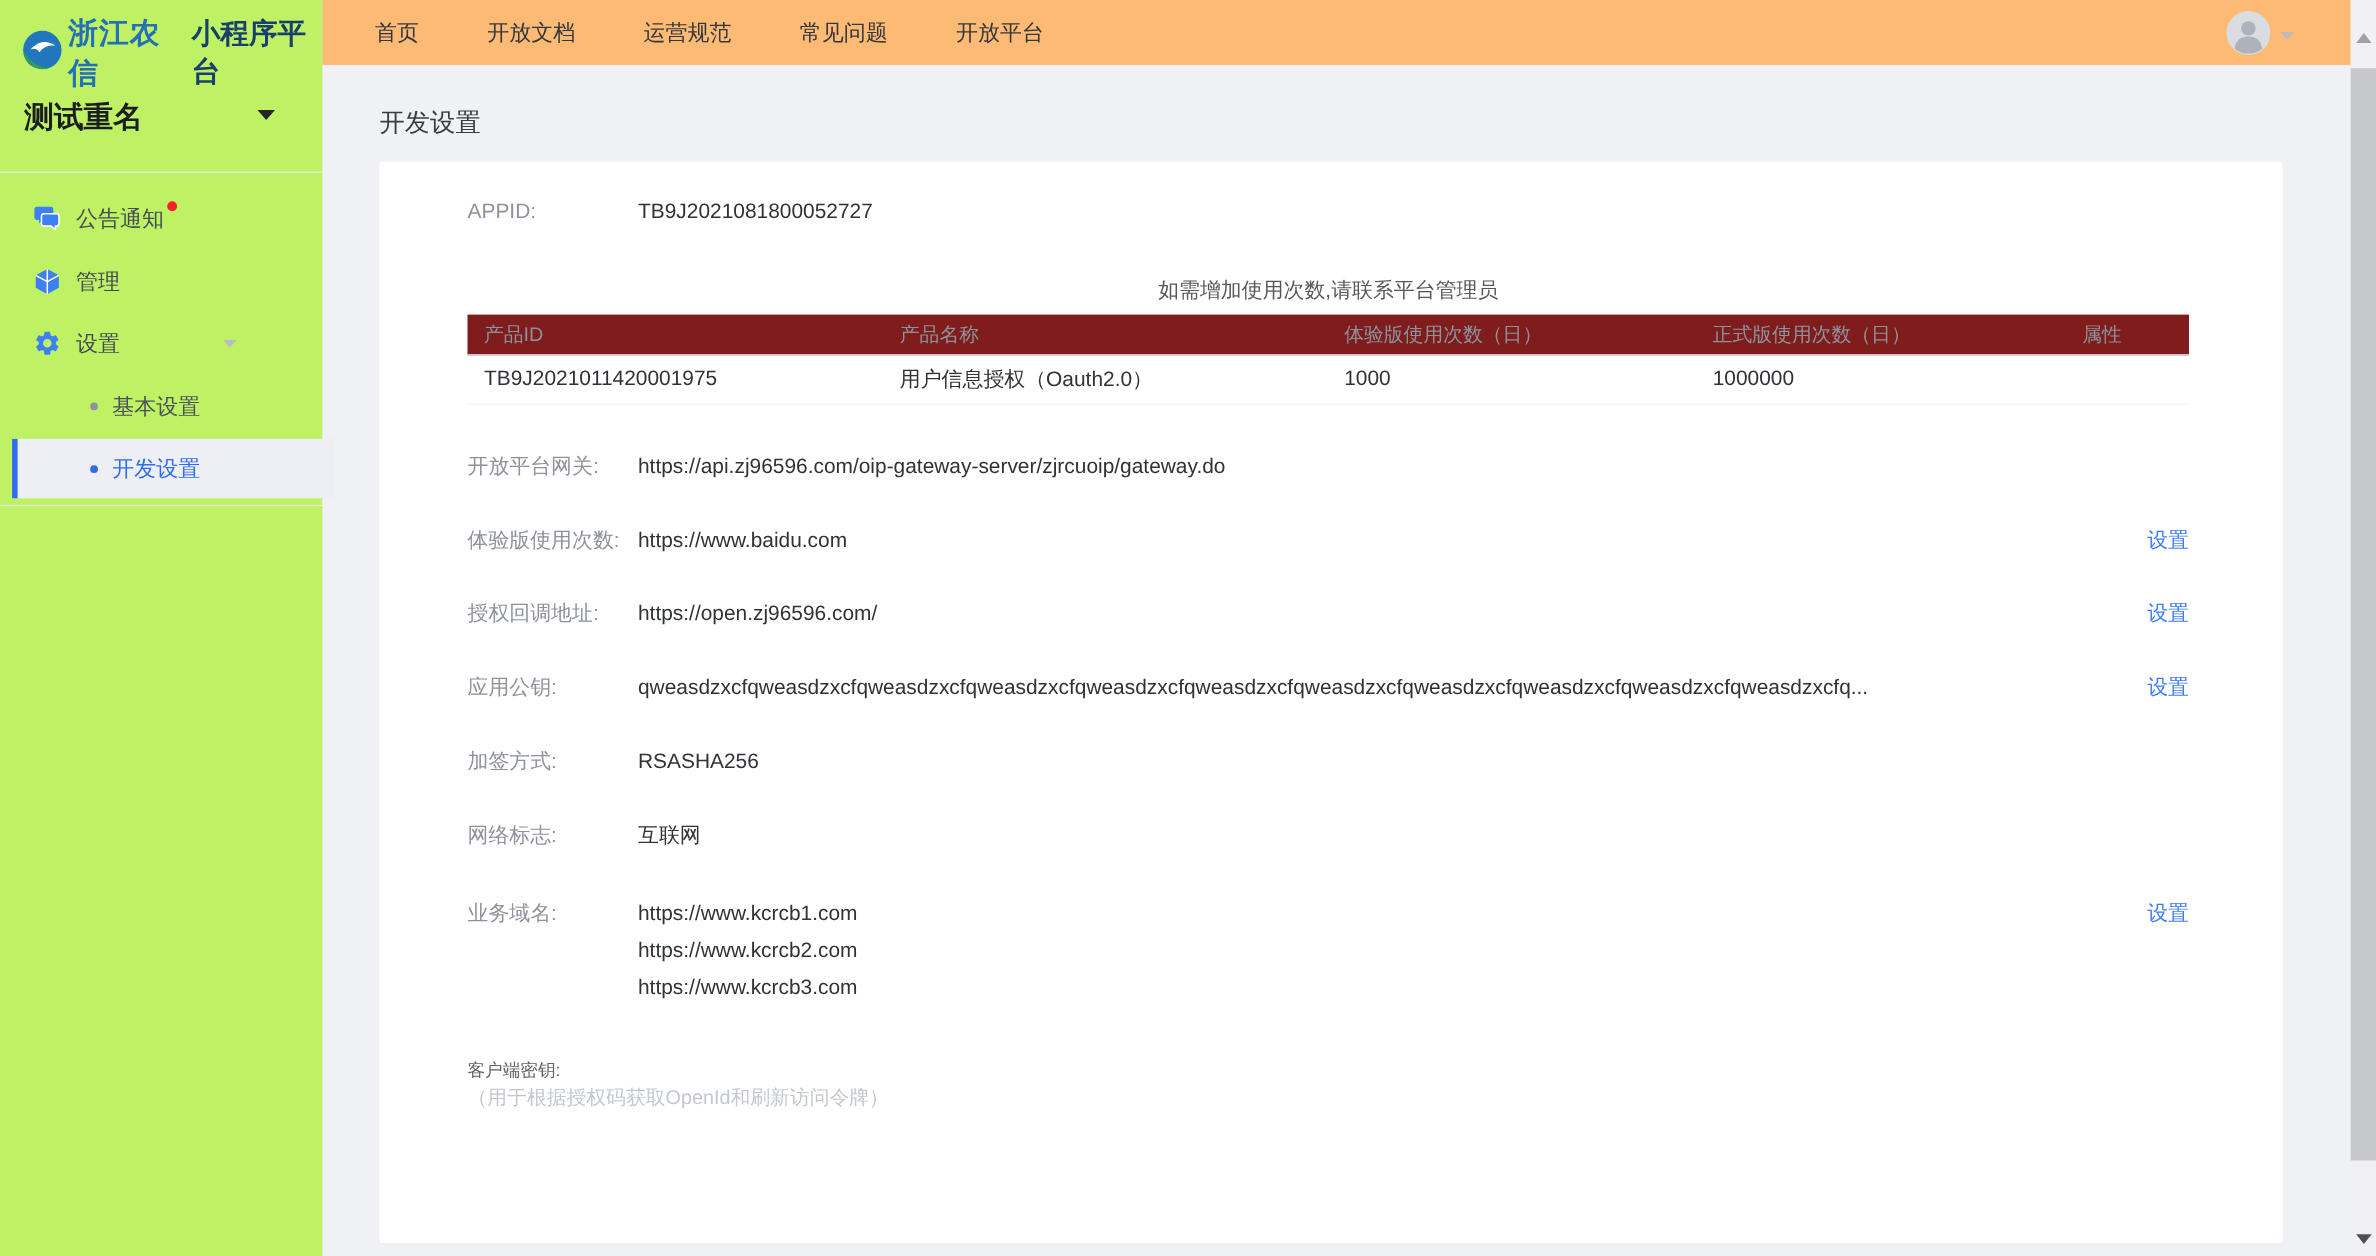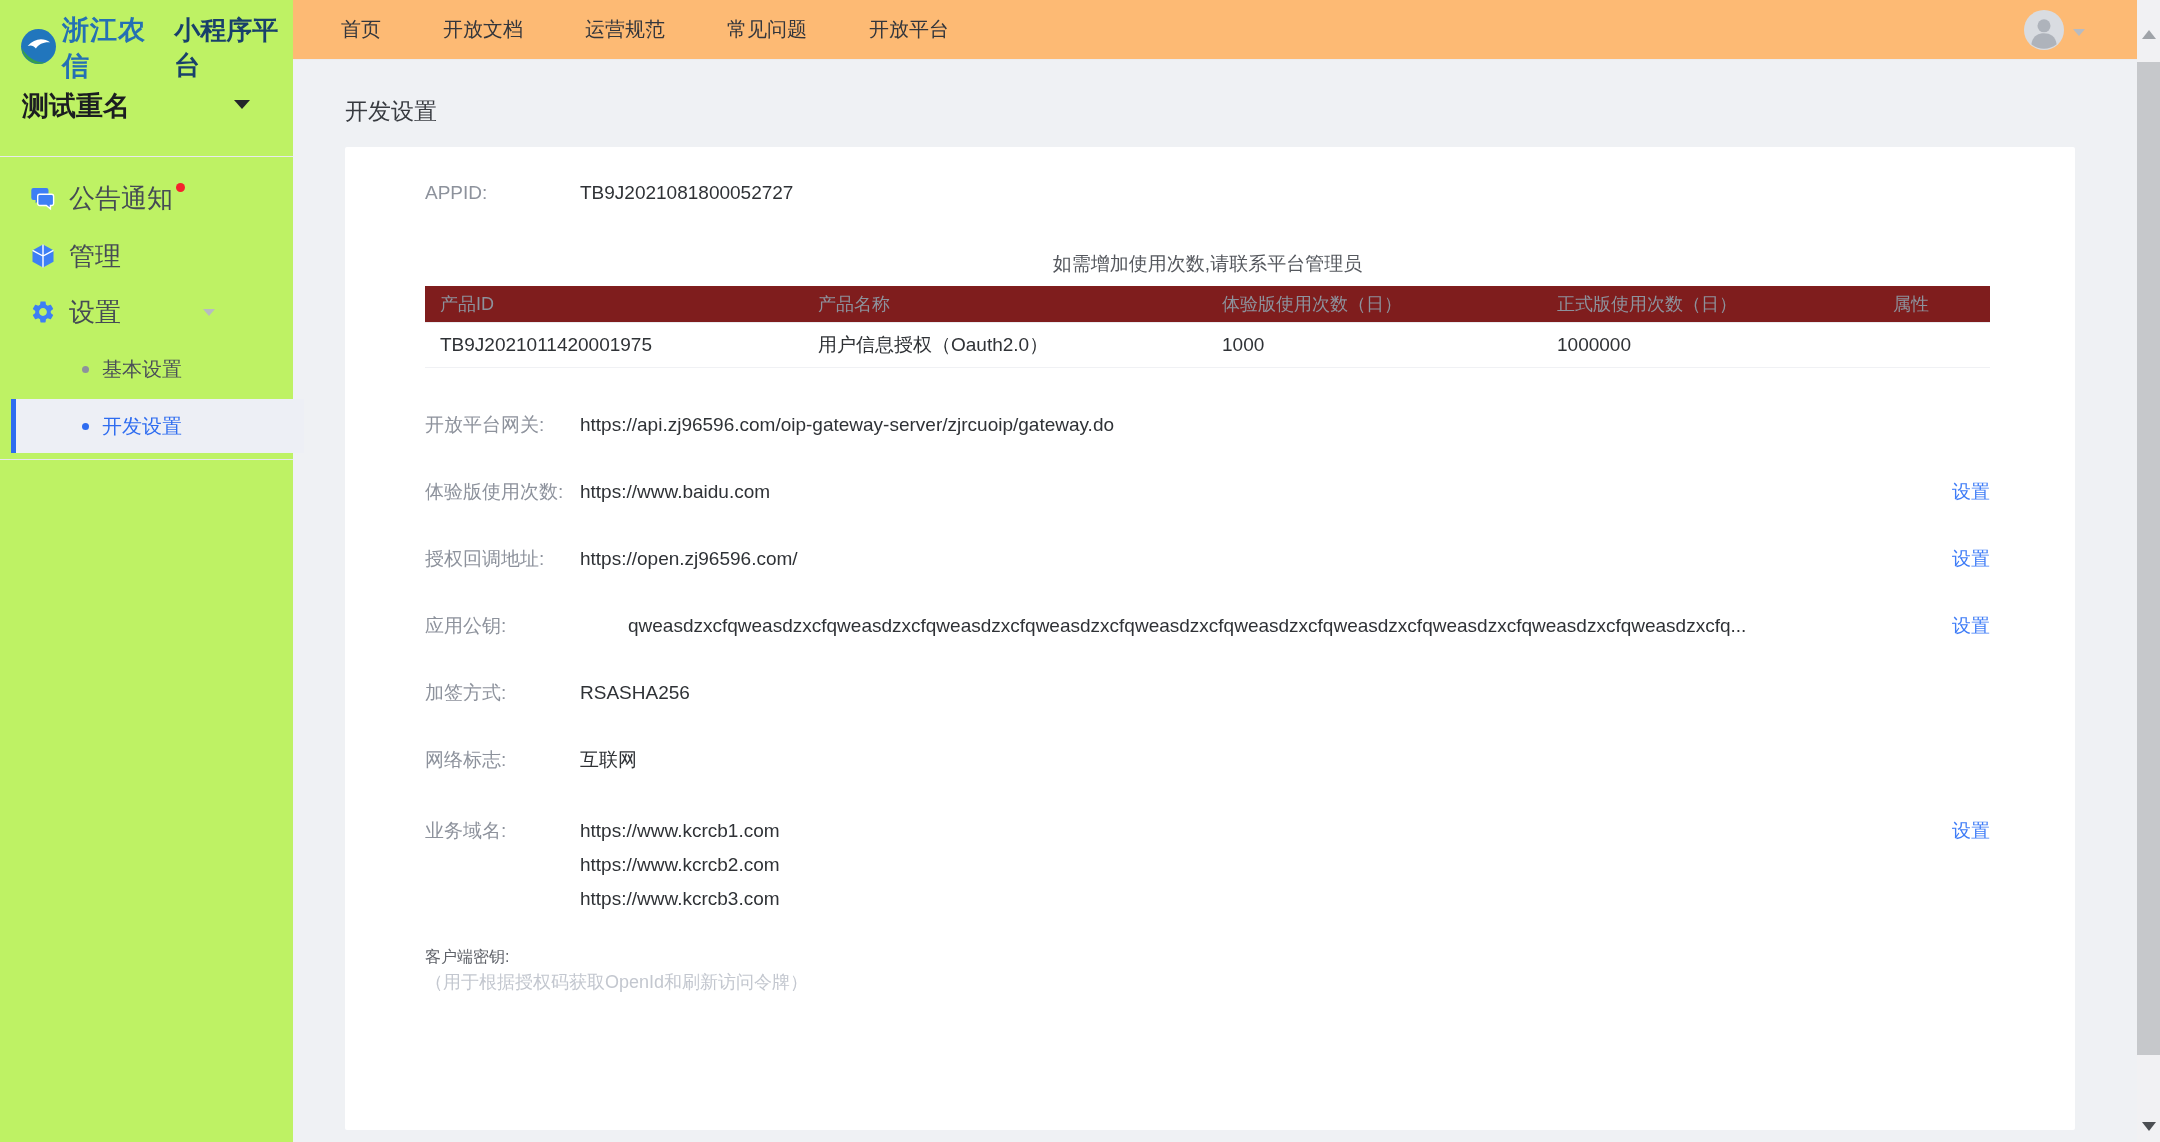--- a/index.html
+++ b/index.html
@@ -13,21 +13,21 @@
   
   .sidebar { position:absolute; left:0; top:0; width:293px; height:1142px; background:#bef264; z-index:2; }
   .logo { position:absolute; left:20px; top:12px; display:flex; align-items:center; }
   .logo-brand { font-size:27px; font-weight:bold; color:#2470b4; margin-left:5px; letter-spacing:1px; }
   .logo-suffix { font-size:26px; font-weight:bold; color:#18406b; margin-left:10px; }
   .workspace { position:absolute; left:22px; top:88px; font-size:27px; font-weight:bold; color:#1b1d21; }
   .ws-caret { position:absolute; left:234px; top:100px; width:0; height:0;
     border-left:8px solid transparent; border-right:8px solid transparent; border-top:9px solid #24262a; }
   .ws-divider { position:absolute; left:0; top:156px; width:293px; border-top:1px solid #e8eaee; }
   .menu-item { position:absolute; left:0; width:255px; height:56px; display:flex; align-items:center;
-    padding-left:30px; font-size:26px; color:#454b55; cursor:pointer; }
+    padding-left:30px; font-size:20px; color:#454b55; cursor:pointer; }
   .menu-item .mi-icon { width:26px; height:26px; margin-right:13px; display:inline-flex; }
   .badge-dot { width:9px; height:9px; background:#f5222d; border-radius:50%;
     display:inline-block; transform:translate(3px,-11px); }
   .mi-caret { margin-left:auto; margin-right:40px; width:0; height:0;
     border-left:6px solid transparent; border-right:6px solid transparent; border-top:7px solid #b7bbc2; }
   .sub-item { position:absolute; left:0; width:293px; height:54px; display:flex; align-items:center;
     padding-left:71px; font-size:20px; color:#4a4f58; cursor:pointer;margin-left:11px; }
   .sub-bullet { width:7px; height:7px; border-radius:50%; background:#8d929c; margin-right:13px; }
   .sub-item.active { background:#edeff5; border-left:5px solid #2e6cf0; padding-left:66px; color:#2e6cf0; }
   .sub-item.active .sub-bullet { background:#2e6cf0; }
@@ -53,21 +53,21 @@
   .ptable { margin-top:9px; width:1565px; font-size:19px; }
   .t-head, .t-row { display:grid; grid-template-columns:378px 404px 335px 336px minmax(0,1fr); }
   .t-head { background:#7f1d1d; height:37px; align-items:center; color:#8d929c; font-size:18px;
     border-bottom:1px solid #e9ebef; }
   .t-row { height:45px; align-items:center; color:#2f3236; border-bottom:1px solid #f0f1f4; }
   .t-cell { padding-left:15px; white-space:nowrap; overflow:hidden; }
   
   .field-row { display:flex; align-items:flex-start; font-size:19px; line-height:26px; margin-top:41px; }
   .field-row.first { margin-top:44px; }
   .fv-wrap { flex:1; min-width:0; }
-  .nowrap { white-space:nowrap; overflow:hidden;margin-left:48px; }
+  .nowrap { white-space:nowrap; overflow:hidden; }
   .action-link { margin-left:20px; flex-shrink:0; color:#3e7cf7; cursor:pointer; }
   .domain-line { line-height:34px; }
   .hint { color:#c3c7cf; font-size:18px; line-height:28px; }
   .label-dark { color:#5f6269; }
   
   .scrollbar { position:absolute; right:0; top:0; width:23px; height:1142px; background:#f1f1f3; z-index:5; }
   .sb-up { position:absolute; left:5px; top:30px; width:0; height:0;
     border-left:7px solid transparent; border-right:7px solid transparent; border-bottom:9px solid #9fa3a8; }
   .sb-thumb { position:absolute; left:0; top:62px; width:23px; height:993px; background:#c6c8cb; }
   .sb-down { position:absolute; left:5px; top:1122px; width:0; height:0;
@@ -221,21 +221,21 @@
       <span class="f-label" style="line-height:34px">业务域名:</span>
       <div class="fv-wrap">
         <div class="f-value domain-line">https://www.kcrcb1.com</div>
         <div class="f-value domain-line">https://www.kcrcb2.com</div>
         <div class="f-value domain-line">https://www.kcrcb3.com</div>
       </div>
       <span class="action-link" style="line-height:34px">设置</span>
     </div>
 
 
-    <div style="margin-top:31px">
+    <div style="margin-top:47px">
       <div class="f-label label-dark" style="width:auto">客户端密钥:</div>
       <div class="hint">（用于根据授权码获取OpenId和刷新访问令牌）</div>
     </div>
 
   </div>
 </div>
 
 <div class="scrollbar">
   <div class="sb-up"></div>
   <div class="sb-thumb"></div>

